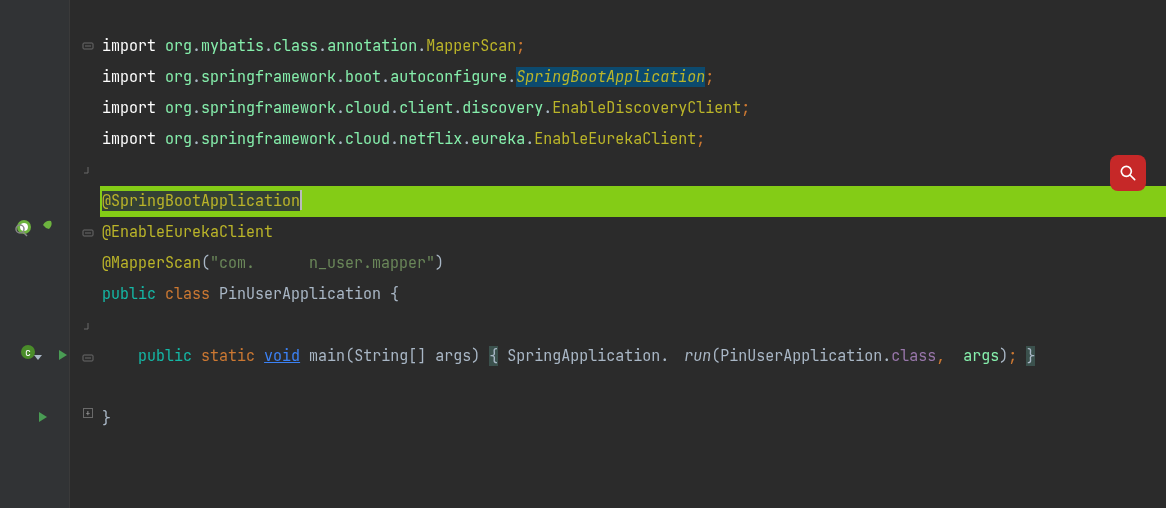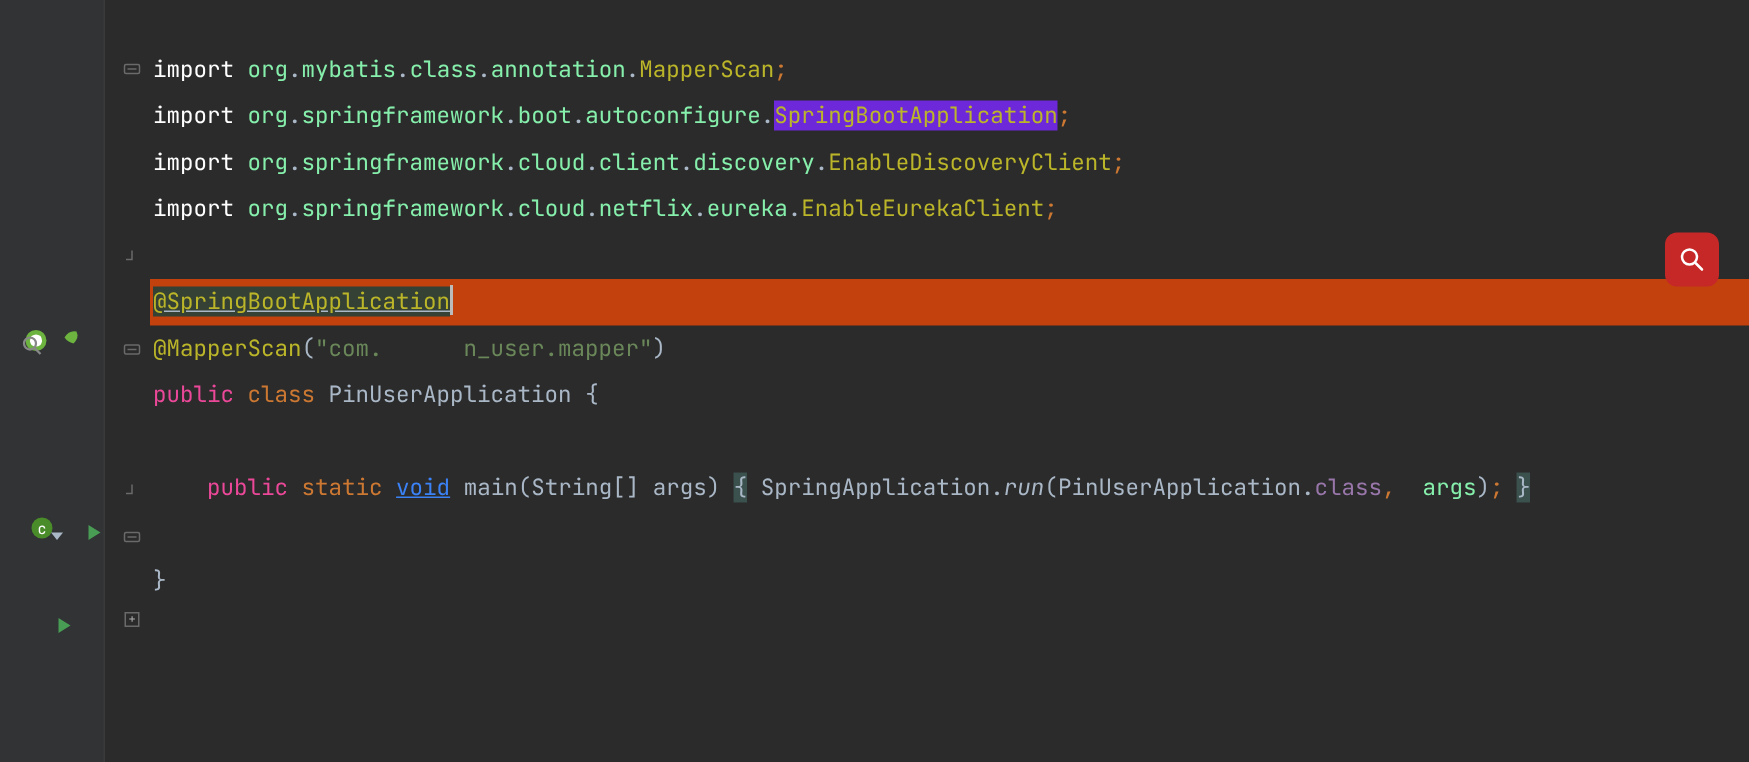--- a/index.html
+++ b/index.html
@@ -37,42 +37,41 @@
       top: 0;
       right: 0;
       height: 100%;
     }
     .code-line {
       height: 31px;
       white-space: pre;
       padding-left: 2px;
     }
     .current-line {
-      background: #c2410c;
-      text-decoration: underline;
+      background: #84cc16;
     }
     .kw-import { color: #ffffff; }
-    .kw-public { color: #ec4899; }
+    .kw-public { color: #14b8a6; }
     .kw-class { color: #cc7832; }
     .kw-static { color: #cc7832; }
     .kw-void { color: #3b82f6; text-decoration: underline; }
     .pkg { color: #86efac; }
     .dot { color: #a9b7c6; }
     .cls-used { color: #bbb529; }
-    .cls-highlight { color: #bbb529; background: #6d28d9; }
+    .cls-highlight { color: #bbb529; background: #0c4a6e; font-style: italic; }
     .semicolon { color: #cc7832; }
     .annotation { color: #bbb529; }
     .annotation-highlight { color: #bbb529; background: #344134; }
     .paren { color: #a9b7c6; }
     .brace { color: #a9b7c6; }
     .brace-highlight { background: #3b514d; }
     .string { color: #6a8759; }
     .class-name { color: #a9b7c6; }
     .method-call { color: #a9b7c6; }
-    .method-italic { color: #a9b7c6; font-style: italic; }
+    .method-italic { color: #a9b7c6; font-style: italic; margin-left: 15px; }
     .keyword-field { color: #9876aa; }
     .comma { color: #cc7832; }
     .cursor {
       display: inline-block;
       width: 2px;
       height: 20px;
       background: #bbbbbb;
       vertical-align: middle;
       margin-top: -3px;
     }
@@ -215,20 +214,21 @@
 
   <div class="code-line"><span class="kw-import">import</span> <span class="pkg">org</span><span class="dot">.</span><span class="pkg">springframework</span><span class="dot">.</span><span class="pkg">cloud</span><span class="dot">.</span><span class="pkg">client</span><span class="dot">.</span><span class="pkg">discovery</span><span class="dot">.</span><span class="cls-used">EnableDiscoveryClient</span><span class="semicolon">;</span></div>
 
   <div class="code-line"><span class="kw-import">import</span> <span class="pkg">org</span><span class="dot">.</span><span class="pkg">springframework</span><span class="dot">.</span><span class="pkg">cloud</span><span class="dot">.</span><span class="pkg">netflix</span><span class="dot">.</span><span class="pkg">eureka</span><span class="dot">.</span><span class="cls-used">EnableEurekaClient</span><span class="semicolon">;</span></div>
 
   <div class="code-line"></div>
 
   <div class="code-line current-line"><span class="annotation-highlight">@SpringBootApplication</span><span class="cursor"></span></div>
 
 
+  <div class="code-line"><span class="annotation">@EnableEurekaClient</span></div>
 
   <div class="code-line"><span class="annotation">@MapperScan</span><span class="paren">(</span><span class="string">"com.      n_user.mapper"</span><span class="paren">)</span></div>
 
   <div class="code-line"><span class="kw-public">public</span> <span class="kw-class">class</span> <span class="class-name">PinUserApplication</span> <span class="brace">{</span></div>
 
   <div class="code-line"></div>
 
   <div class="code-line">    <span class="kw-public">public</span> <span class="kw-static">static</span> <span class="kw-void">void</span> <span class="method-call">main</span><span class="paren">(String[] args)</span> <span class="brace-highlight">{</span> <span class="method-call">SpringApplication</span><span class="dot">.</span><span class="method-italic">run</span><span class="paren">(</span><span class="class-name">PinUserApplication</span><span class="dot">.</span><span class="keyword-field">class</span><span class="comma">,</span>  <span class="pkg">args</span><span class="paren">)</span><span class="semicolon">;</span> <span class="brace-highlight">}</span></div>
 
   <div class="code-line"></div>

